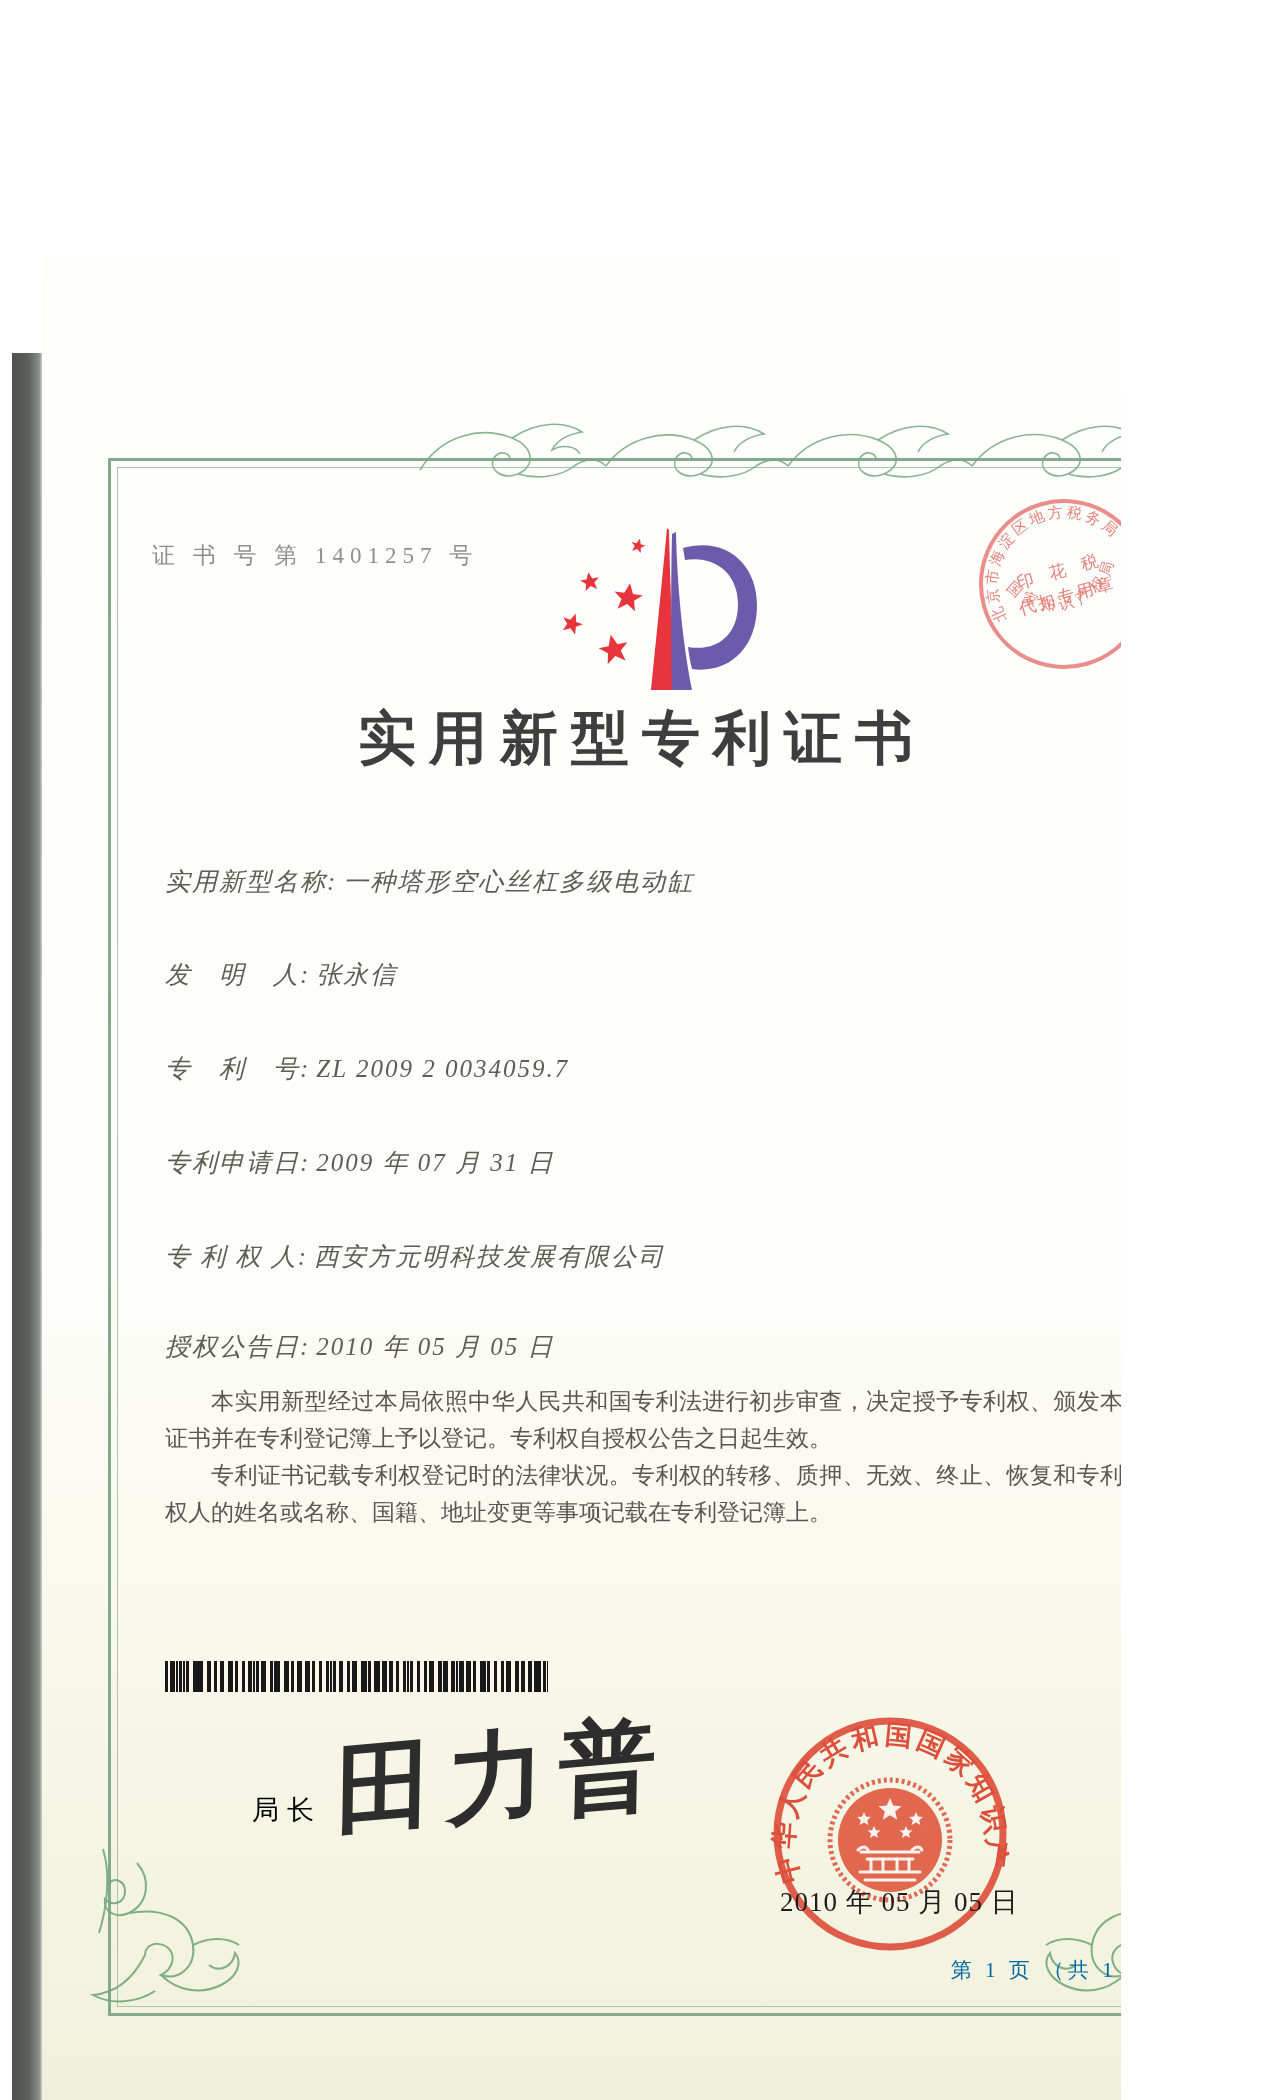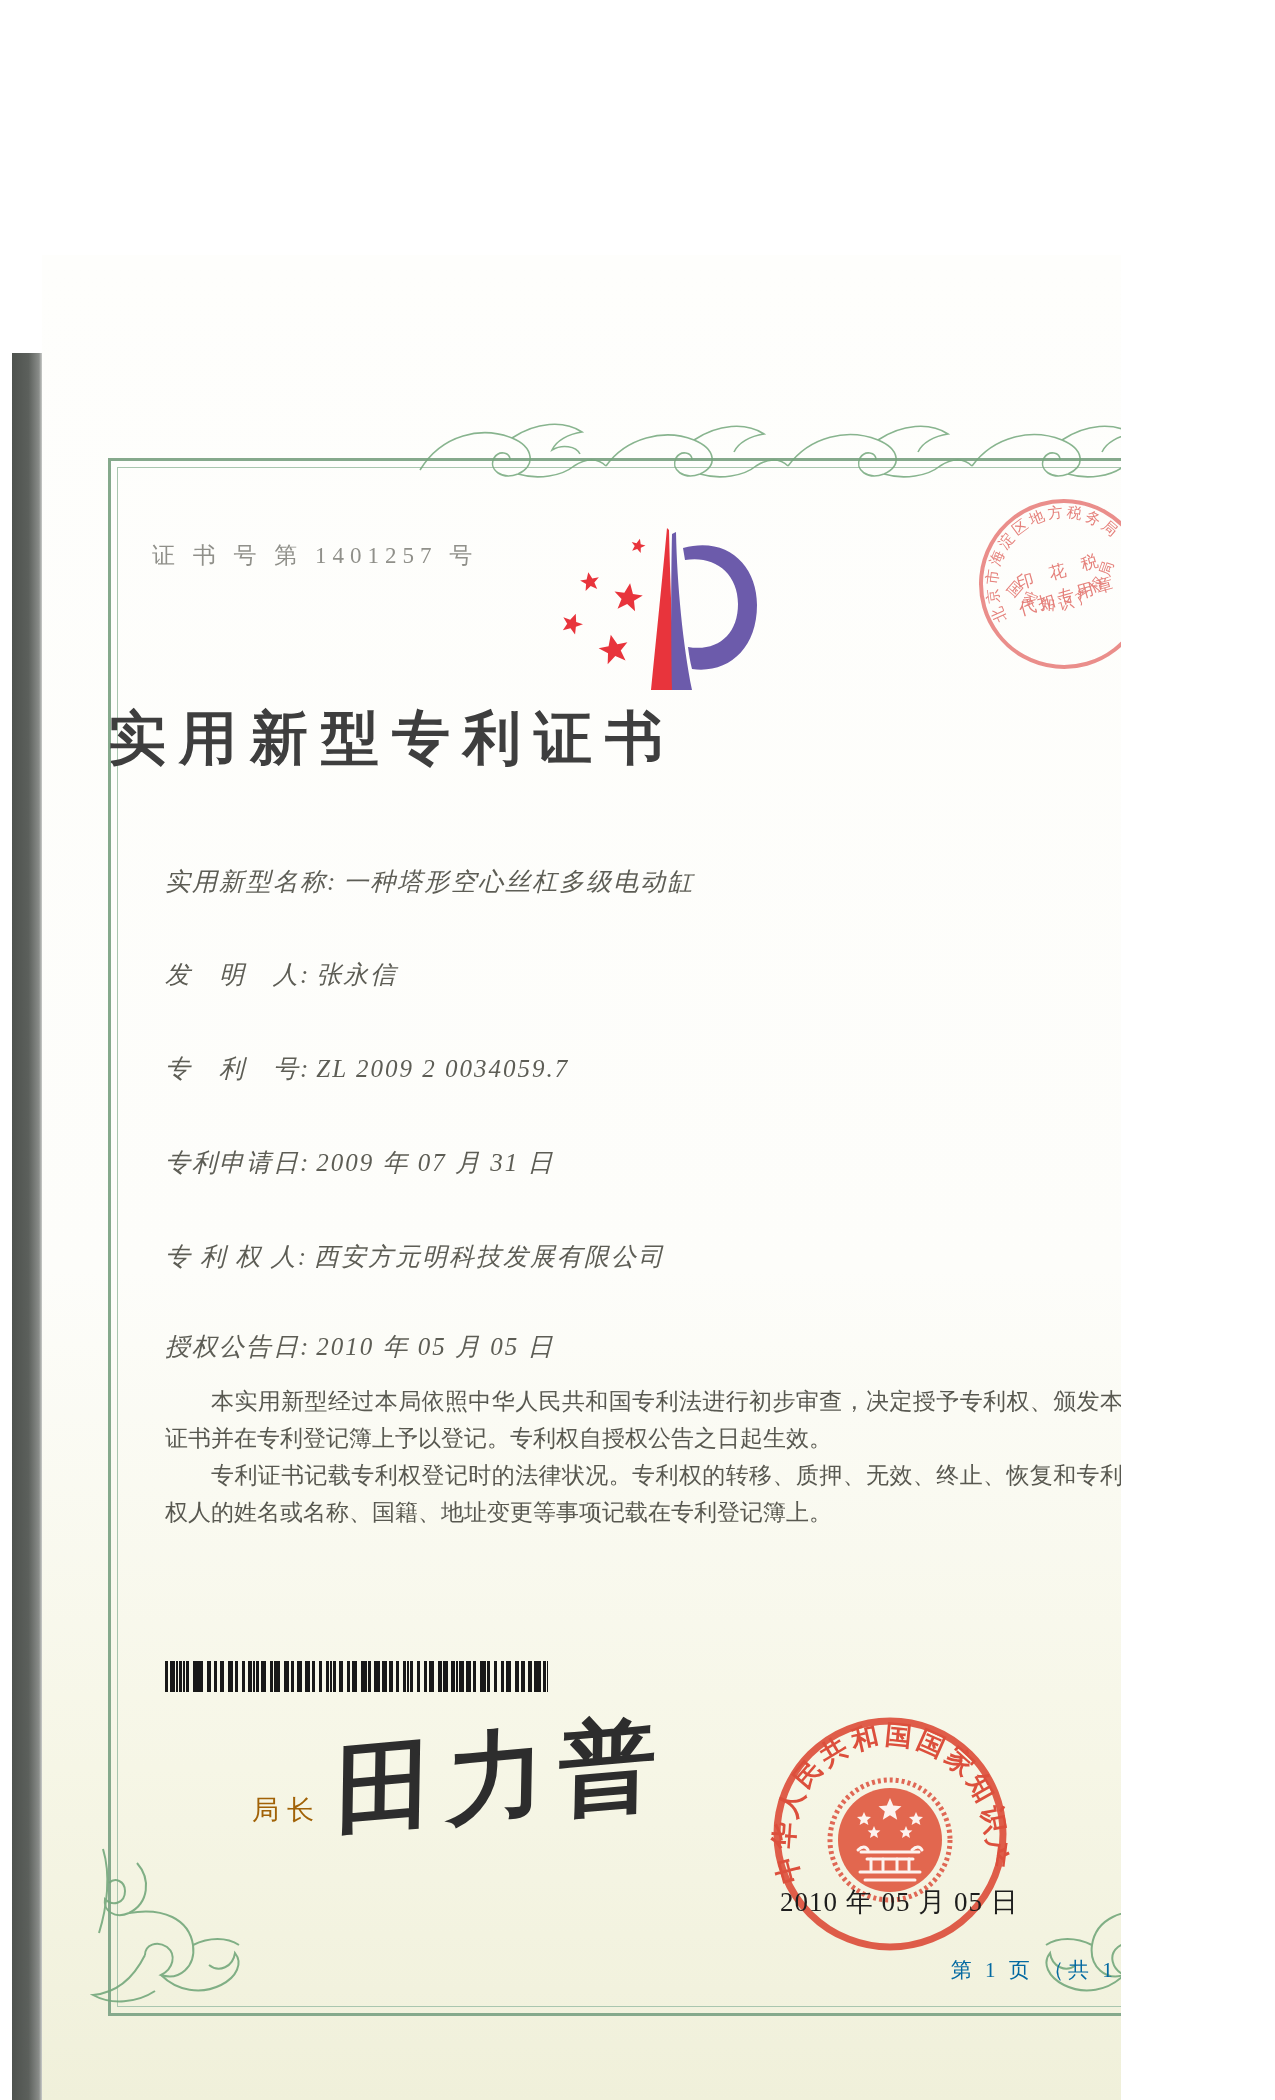--- a/index.html
+++ b/index.html
@@ -9,33 +9,33 @@
   
   .edge-strip{left:12px;top:353px;width:30px;height:1747px;
               background:linear-gradient(90deg,#4e524e 0%,#5c605c 55%,#8a8d8a 90%,#c9cbc9 100%);}
   
   .paper{left:42px;top:255px;width:1233px;height:1845px;
          background:linear-gradient(180deg,#fefefc 0%,#fdfdfa 55%,#f6f6e6 82%,#f0f0da 100%);}
   
   .frame-outer{left:108px;top:458px;width:1068px;height:1552px;border:3px solid #85a98c;}
   .frame-inner{left:6px;top:6px;right:6px;bottom:6px;position:absolute;border:1px solid #a9c6af;}
   .cert-no{left:152px;top:540px;font-size:23px;color:#90908a;letter-spacing:6px;}
-  .title{left:108px;top:700px;width:1068px;text-align:left;font-size:58px;font-weight:bold;
+  .title{left:108px;top:700px;width:1068px;text-align:center;font-size:58px;font-weight:bold;
          color:#3e3e3e;letter-spacing:13px;}
   .field-row{left:165px;width:980px;font-size:25px;color:#5d5d55;letter-spacing:2px;white-space:nowrap;font-style:italic;}
   .field-row .lbl{margin-right:6px;}
   .paras{left:165px;top:1383px;width:958px;font-size:23px;color:#585850;line-height:37px;
          text-align:justify;}
   .paras p{margin:0;text-indent:2em;}
   .barcode{left:165px;top:1661px;width:383px;height:31px;
     background:
       repeating-linear-gradient(90deg,#181818 0 3px,rgba(0,0,0,0) 3px 7px),
       repeating-linear-gradient(90deg,#181818 0 2px,rgba(0,0,0,0) 2px 11px),
       repeating-linear-gradient(90deg,rgba(0,0,0,0) 0 5px,#181818 5px 7px,rgba(0,0,0,0) 7px 13px);}
-  .sig-label{left:252px;top:1792px;font-size:27px;color:#a16207;letter-spacing:8px;}
+  .sig-label{left:252px;top:1792px;font-size:27px;color:#000000;letter-spacing:8px;}
   .sig-name{left:335px;top:1712px;font-size:98px;color:#2d2d2d;letter-spacing:14px;
             transform:rotate(-5deg) skewX(-6deg);font-weight:bold;}
   .tax-stamp{left:972px;top:492px;width:184px;height:184px;transform:rotate(-16deg);}
   .big-seal{left:768px;top:1712px;width:245px;height:245px;}
   .seal-date{left:780px;top:1884px;width:250px;font-size:27px;color:#1d1d1d;letter-spacing:1px;
              white-space:nowrap;z-index:5;}
   .footer{left:108px;top:1956px;width:1068px;text-align:right;font-size:21px;color:#0369a1;
           letter-spacing:4px;}
   svg{display:block;}
 </style>

